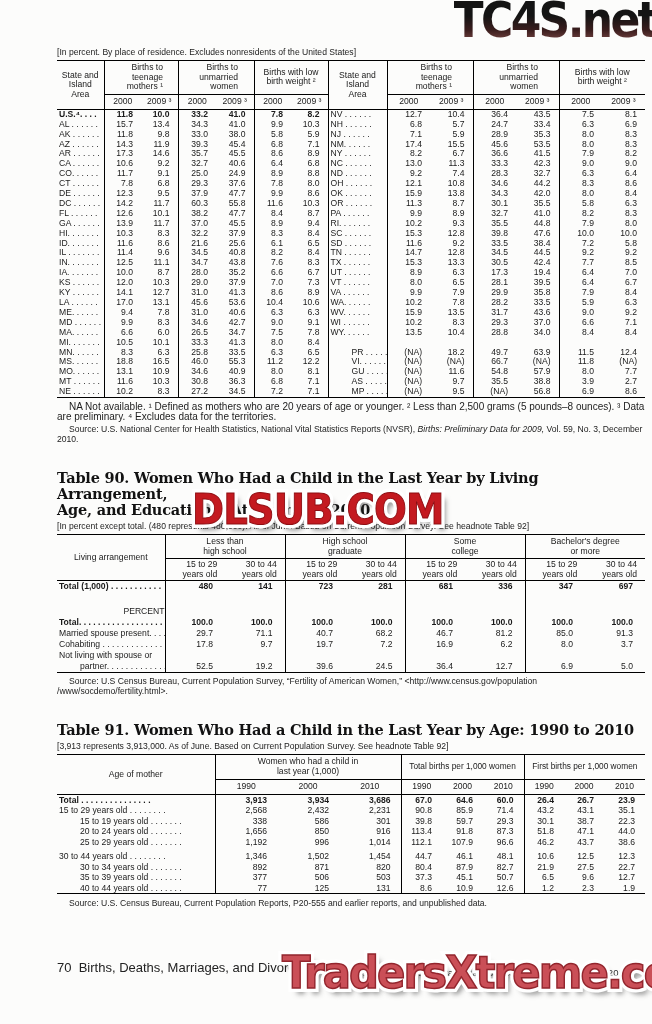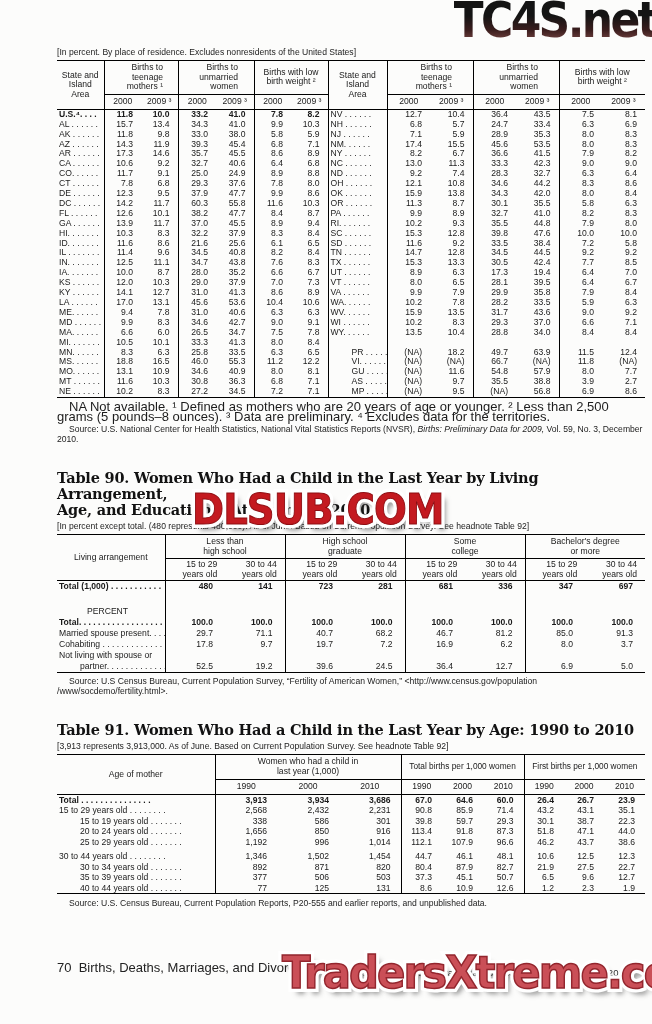--- a/index.html
+++ b/index.html
@@ -19,21 +19,21 @@
         border-top:1.5px solid #000;border-bottom:1px solid #000;}
   th{font-weight:400;text-align:center;vertical-align:middle;padding:2px 0;line-height:9.6px;}
   th.grp{border-left:1px solid #000;border-bottom:1px solid #000;}
   th.stubh{border-bottom:1px solid #000;}
   th.stub2{border-left:1px solid #000;border-bottom:1px solid #000;}
   tr.h2 th{border-bottom:1px solid #000;height:12px;padding:1px 0;}
   th .cap{display:inline-block;}
   td{padding:0;vertical-align:bottom;overflow:hidden;white-space:nowrap;}
   td.stub{text-align:left;padding-left:2px;}
   td.stub.ind{padding-left:23px;}
-  td.stub.sec{text-align:left;padding-left:30px;}
+  td.stub.sec{text-align:right;padding-left:30px;}
   td.num{text-align:right;}
   .b{font-weight:700;}
 
   
   #t89 tbody td{height:9.9px;line-height:9.9px;}
   #t89 td.num{padding-right:8px;}
   #t89 tr.h2 th:nth-child(odd){border-left:1px solid #000;}
   #t89 tbody td:nth-child(2),#t89 tbody td:nth-child(4),#t89 tbody td:nth-child(6),
   #t89 tbody td:nth-child(8),#t89 tbody td:nth-child(9),#t89 tbody td:nth-child(11),
   #t89 tbody td:nth-child(13){border-left:1px solid #000;}
@@ -52,21 +52,21 @@
   #t91 tr.h2 th:nth-child(3n+1){border-left:1px solid #000;}
   #t91 tbody td:nth-child(2),#t91 tbody td:nth-child(5),#t91 tbody td:nth-child(8)
   {border-left:1px solid #000;}
   #t91 tbody tr.gap td{padding-top:4px;}
 
   
   .w42{max-width:42px;} .w44{max-width:44px;text-align:right;} .w60{max-width:60px;}
   .w48{max-width:48px;} .w50{max-width:50px;} .w36{max-width:36px;} .w74{max-width:74px;}
   .w102{max-width:102px;} .nw{white-space:nowrap;font-size:8.3px;}
 
-  .fn{font-size:13px;line-height:10px;margin:4px 0 0 0;text-indent:12px;}
+  .fn{font-size:10px;line-height:10px;margin:4px 0 0 0;text-indent:12px;}
   .src{font-size:8.6px;line-height:10px;margin:2px 0 0 0;}
   .src .l1{text-indent:12px;}
 
   
   .footer{position:absolute;left:57px;right:7px;top:958px;}
   .sect{font-size:13px;color:#222;}
   .pub{position:absolute;right:16px;top:9px;font-size:9.5px;color:#333;}
 
   
   .wm{position:absolute;z-index:9;font-family:"DejaVu Sans","Liberation Sans",sans-serif;

